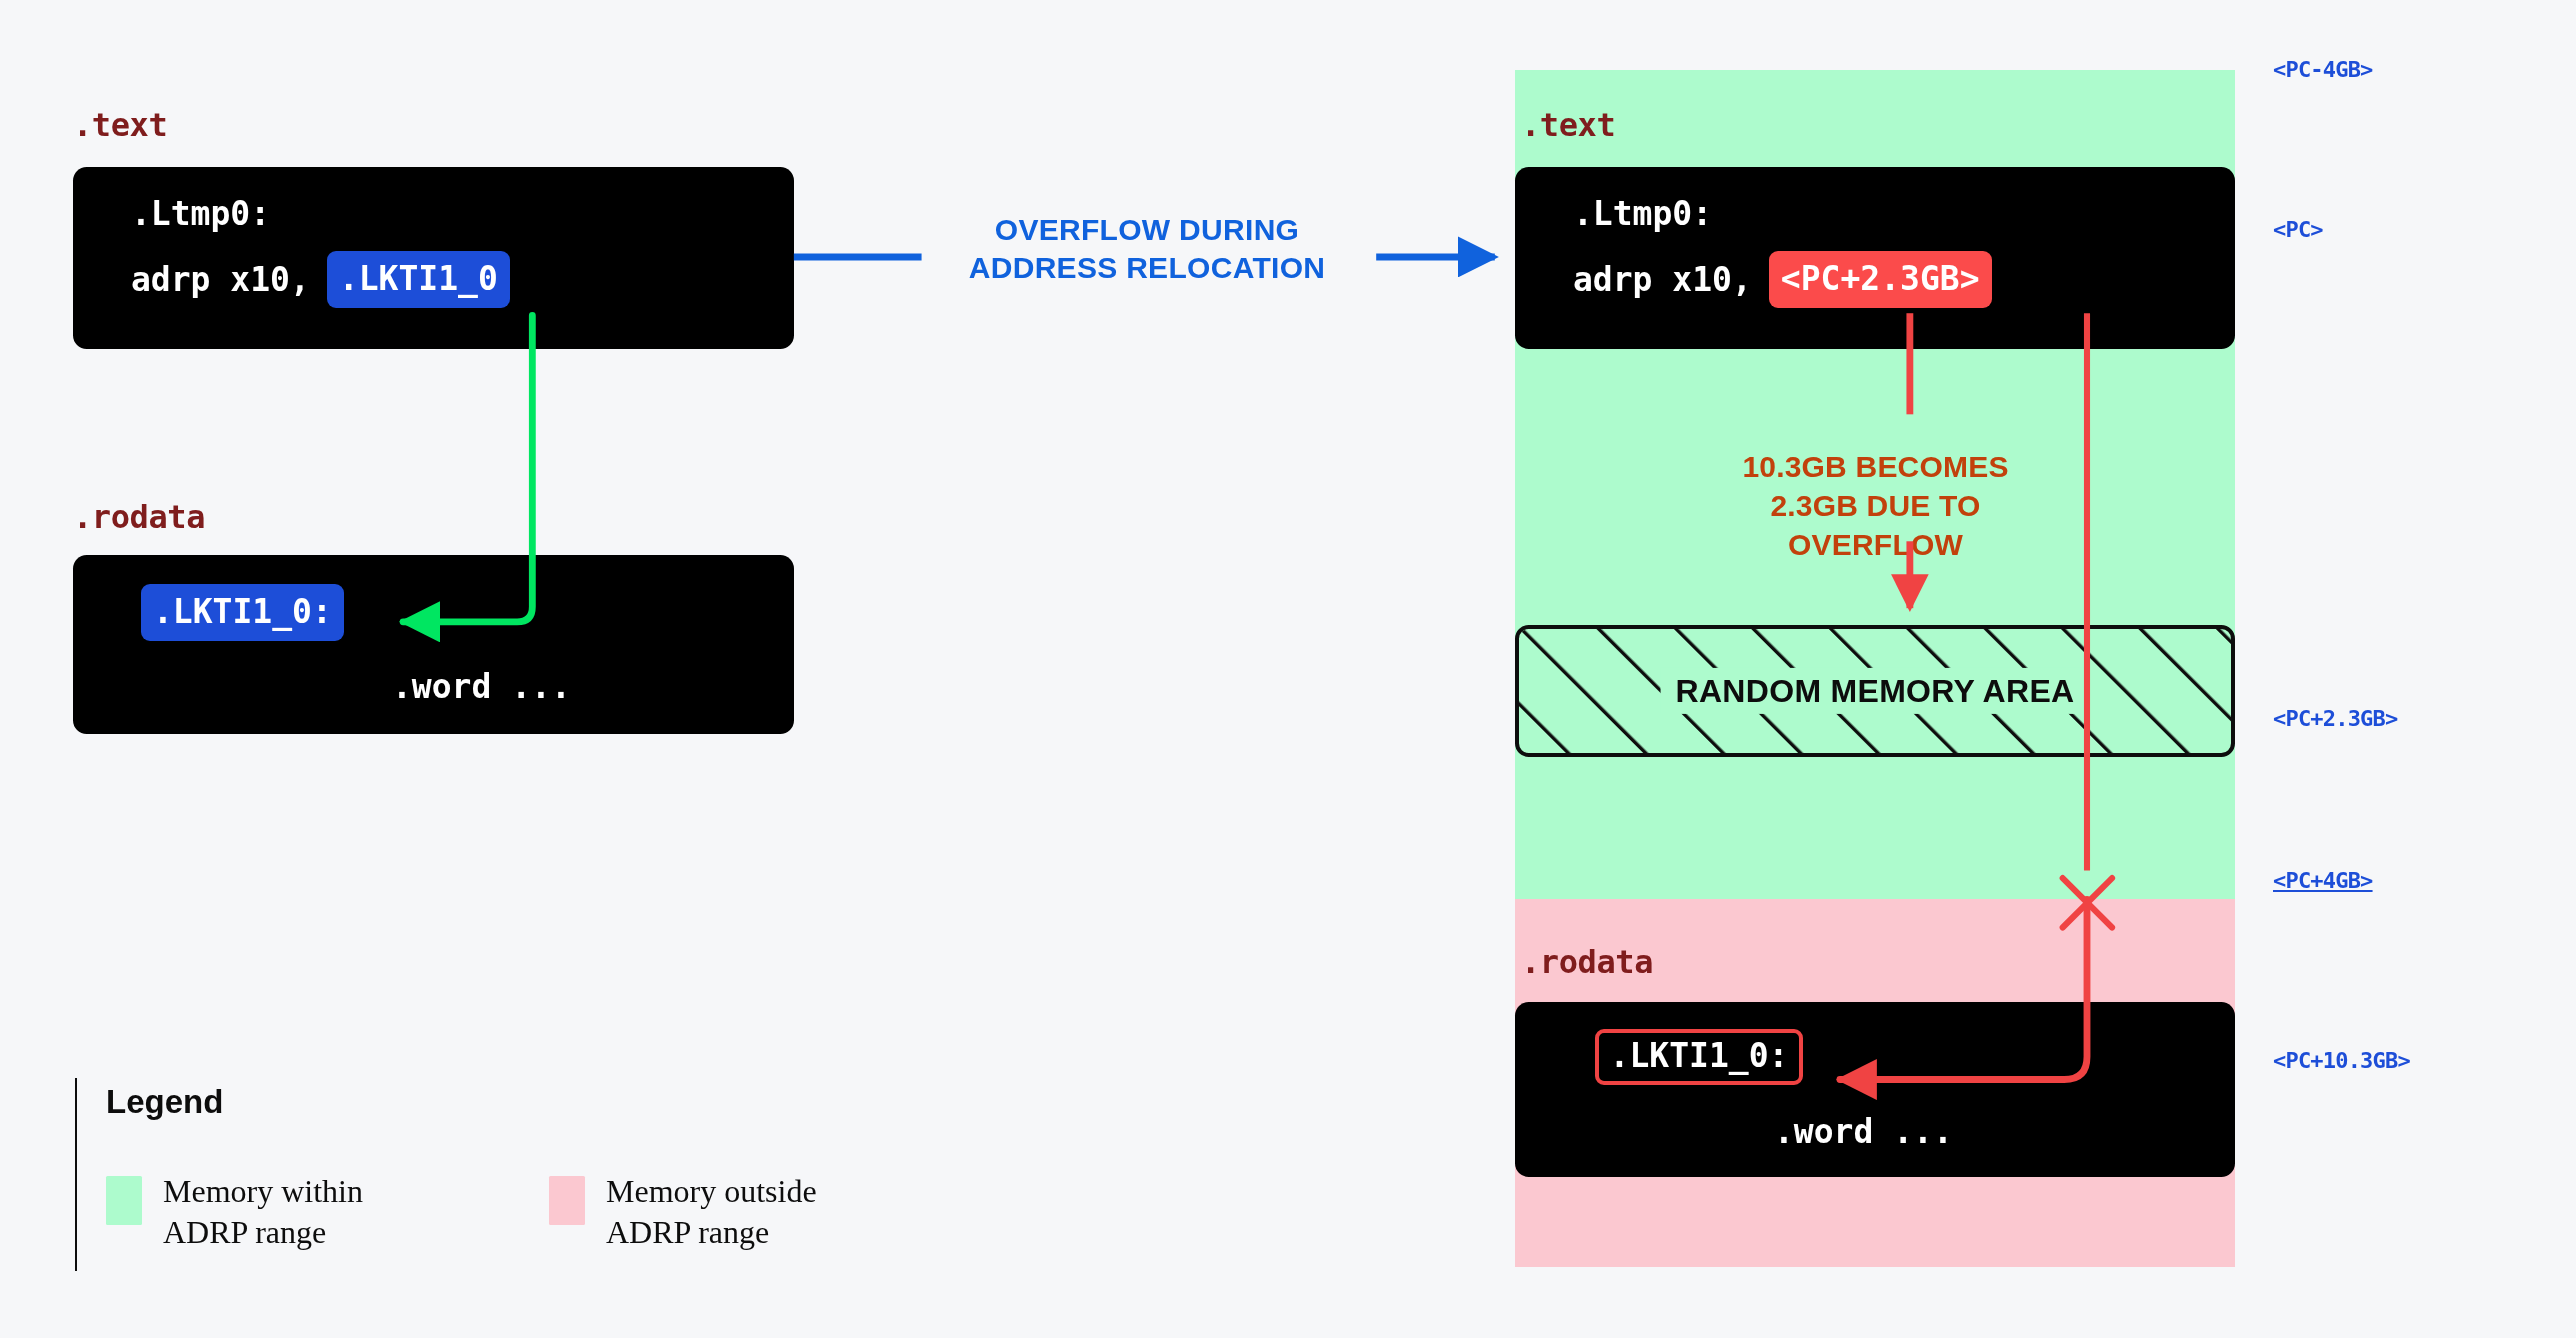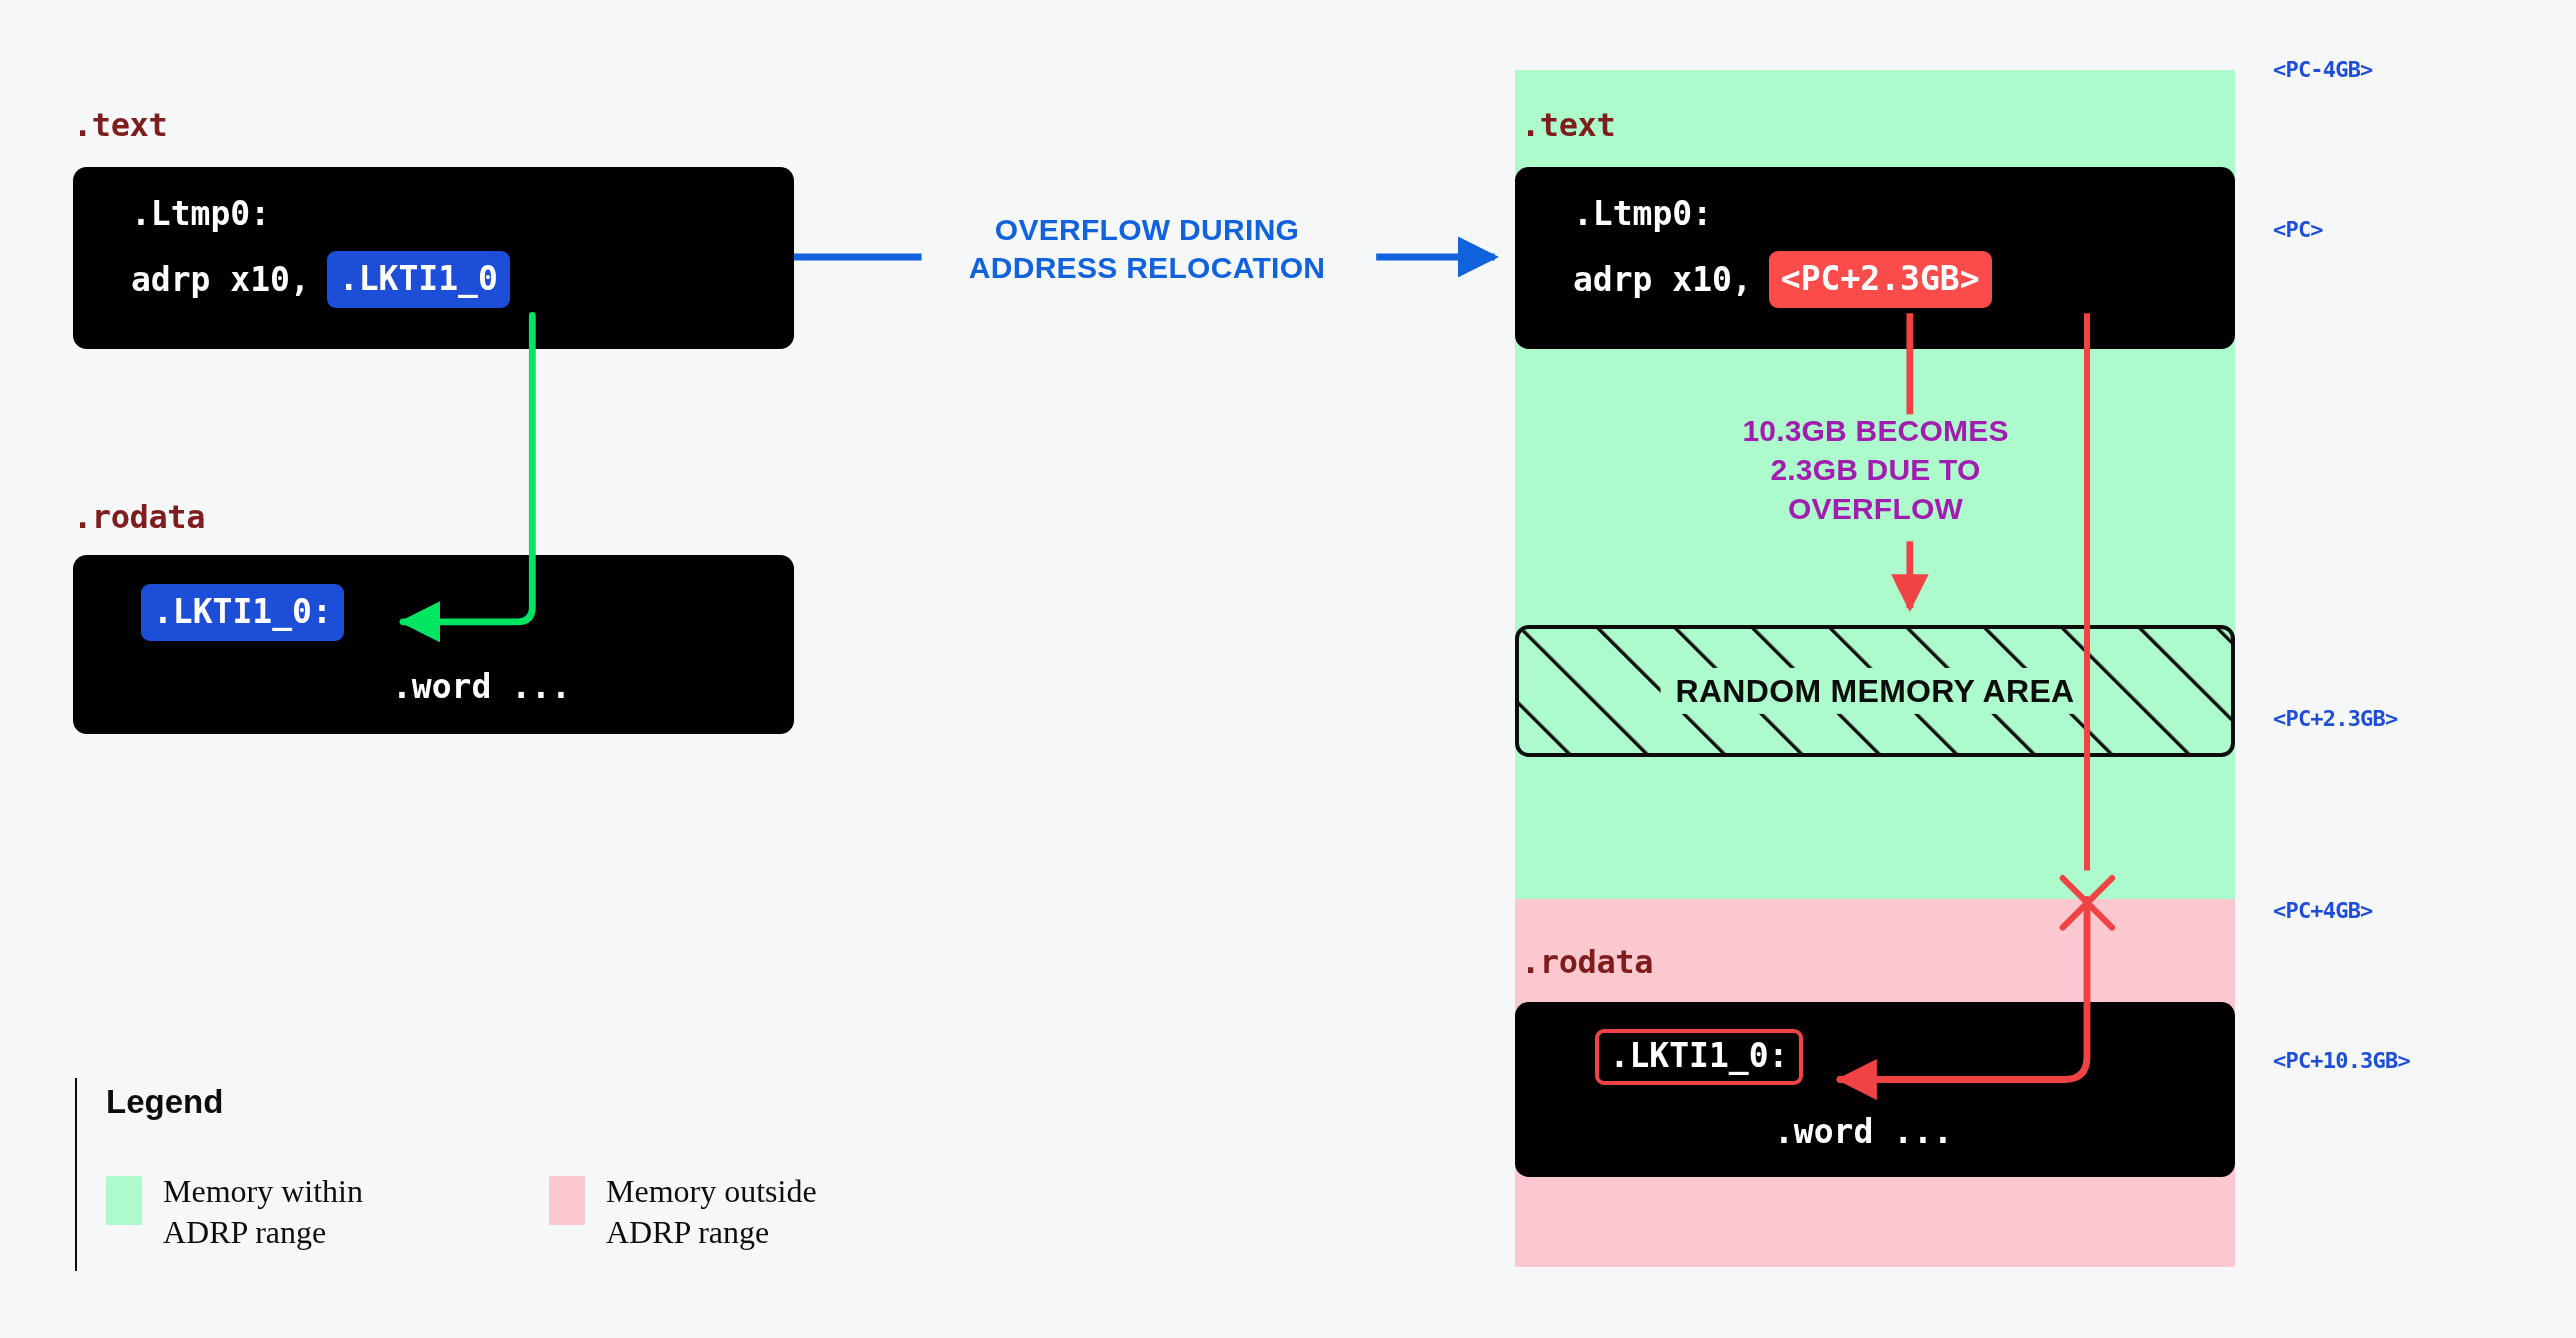--- a/index.html
+++ b/index.html
@@ -77,23 +77,24 @@
     text-align: center;
     letter-spacing: 0.3px;
     white-space: nowrap;
   }
 
   .overflow-note {
     font-family: "Liberation Sans", sans-serif;
     font-weight: 700;
     font-size: 30px;
     line-height: 1.3;
-    color: #a21caf;
+    color: #c2410c;
     text-align: center;
     letter-spacing: 0.2px;
+    margin-top: 36px;
   }
 
   .hatch-label {
     font-family: "Liberation Sans", sans-serif;
     font-weight: 700;
     font-size: 32px;
     color: #0d0d0d;
     letter-spacing: 0.3px;
     white-space: nowrap;
   }
@@ -204,21 +205,21 @@
   <div class="abs section-label" style="left:1521px; top:943px;">.rodata</div>
 
   <div class="abs code-box" style="left:1515px; top:1002px; width:720px; height:175px;">
     <span class="chip chip-outline-red abs" style="left:80px; top:27px;">.LKTI1_0:</span>
     <div class="code-line abs" style="left:259px; top:110px;">.word ...</div>
   </div>
 
   <div class="abs addr-label" style="left:2273px; top:57px;">&lt;PC-4GB&gt;</div>
   <div class="abs addr-label" style="left:2273px; top:217px;">&lt;PC&gt;</div>
   <div class="abs addr-label" style="left:2273px; top:706px;">&lt;PC+2.3GB&gt;</div>
-  <div class="abs addr-label" style="left:2273px; top:898px;">&lt;PC+4GB&gt;</div>
+  <div class="abs addr-label" style="left:2273px; top:868px;text-decoration:underline;">&lt;PC+4GB&gt;</div>
   <div class="abs addr-label" style="left:2273px; top:1048px;">&lt;PC+10.3GB&gt;</div>
 
   <div class="abs" id="legend-rule" style="left:75px; top:1078px; height:193px;"></div>
 
   <div class="abs legend-title" style="left:106px; top:1083px;">Legend</div>
 
   <div class="abs" style="left:106px; top:1171px; display:flex; gap:21px; align-items:flex-start;">
     <div class="legend-swatch" style="background:#adfbcd; margin-top:4.6px;"></div>
     <div class="legend-text">
       <div>Memory within</div>

